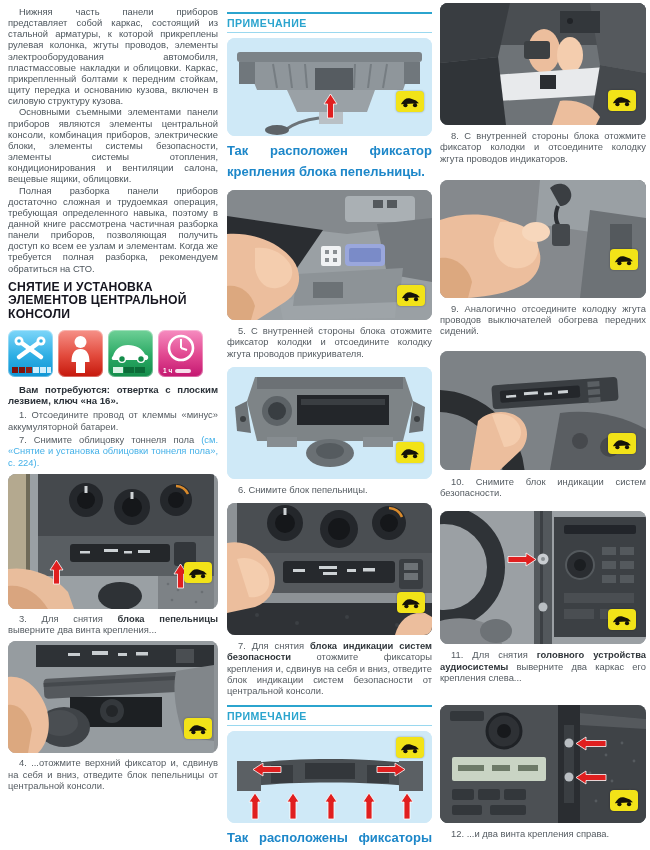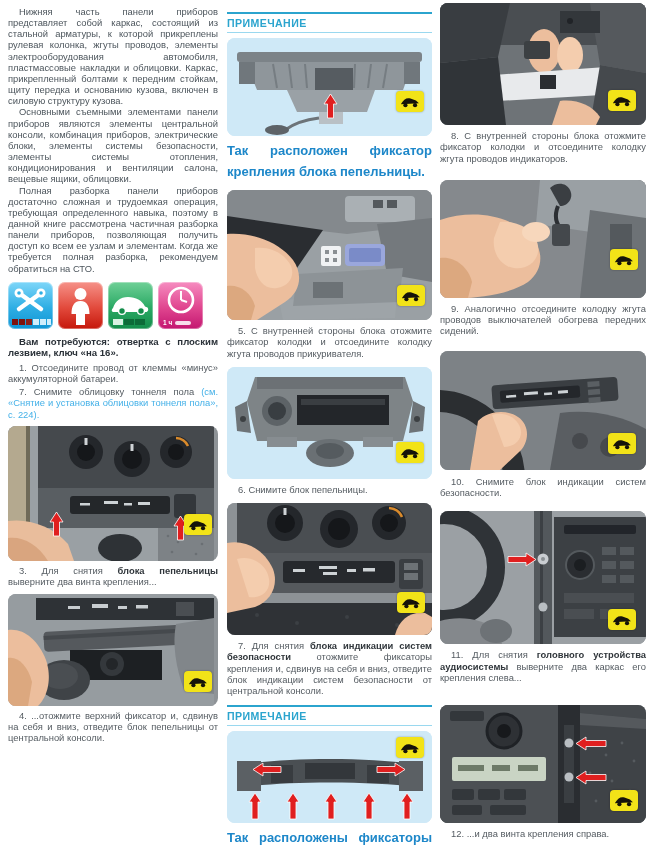--- a/index.html
+++ b/index.html
@@ -48,20 +48,21 @@
 
 <div class="page">
 
   <div class="col col-left">
     <div class="body-text">
       <p>Нижняя часть панели приборов представляет собой каркас, состоящий из стальной арматуры, к которой прикреплены рулевая колонка, жгуты проводов, элементы электрооборудования автомобиля, пластмассовые накладки и облицовки. Каркас, прикрепленный болтами к передним стойкам, щиту передка и основанию кузова, включен в силовую структуру кузова.</p>
       <p>Основными съемными элементами панели приборов являются элементы центральной консоли, комбинация приборов, электрические блоки, элементы системы безопасности, элементы системы отопления, кондиционирования и вентиляции салона, вещевые ящики, облицовки.</p>
       <p>Полная разборка панели приборов достаточно сложная и трудоемкая операция, требующая определенного навыка, поэтому в данной книге рассмотрена частичная разборка панели приборов, позволяющая получить доступ ко всем ее узлам и элементам. Когда же требуется полная разборка, рекомендуем обратиться на СТО.</p>
     </div>
 
+    <h2 class="section-title">СНЯТИЕ И УСТАНОВКА ЭЛЕМЕНТОВ ЦЕНТРАЛЬНОЙ КОНСОЛИ</h2>
 
     <div class="diff-icons">
       <div class="diff-icon di-tools">
         <svg width="45" height="47" viewBox="0 0 45 47">
           <g stroke="#ffffff" stroke-width="4.5" stroke-linecap="round">
             <line x1="11" y1="11" x2="33" y2="27"></line>
             <line x1="33" y1="11" x2="11" y2="27"></line>
           </g>
           <circle cx="11" cy="11" r="4.5" fill="#ffffff"></circle>
             <circle cx="33" cy="11" r="4.5" fill="#ffffff"></circle>

